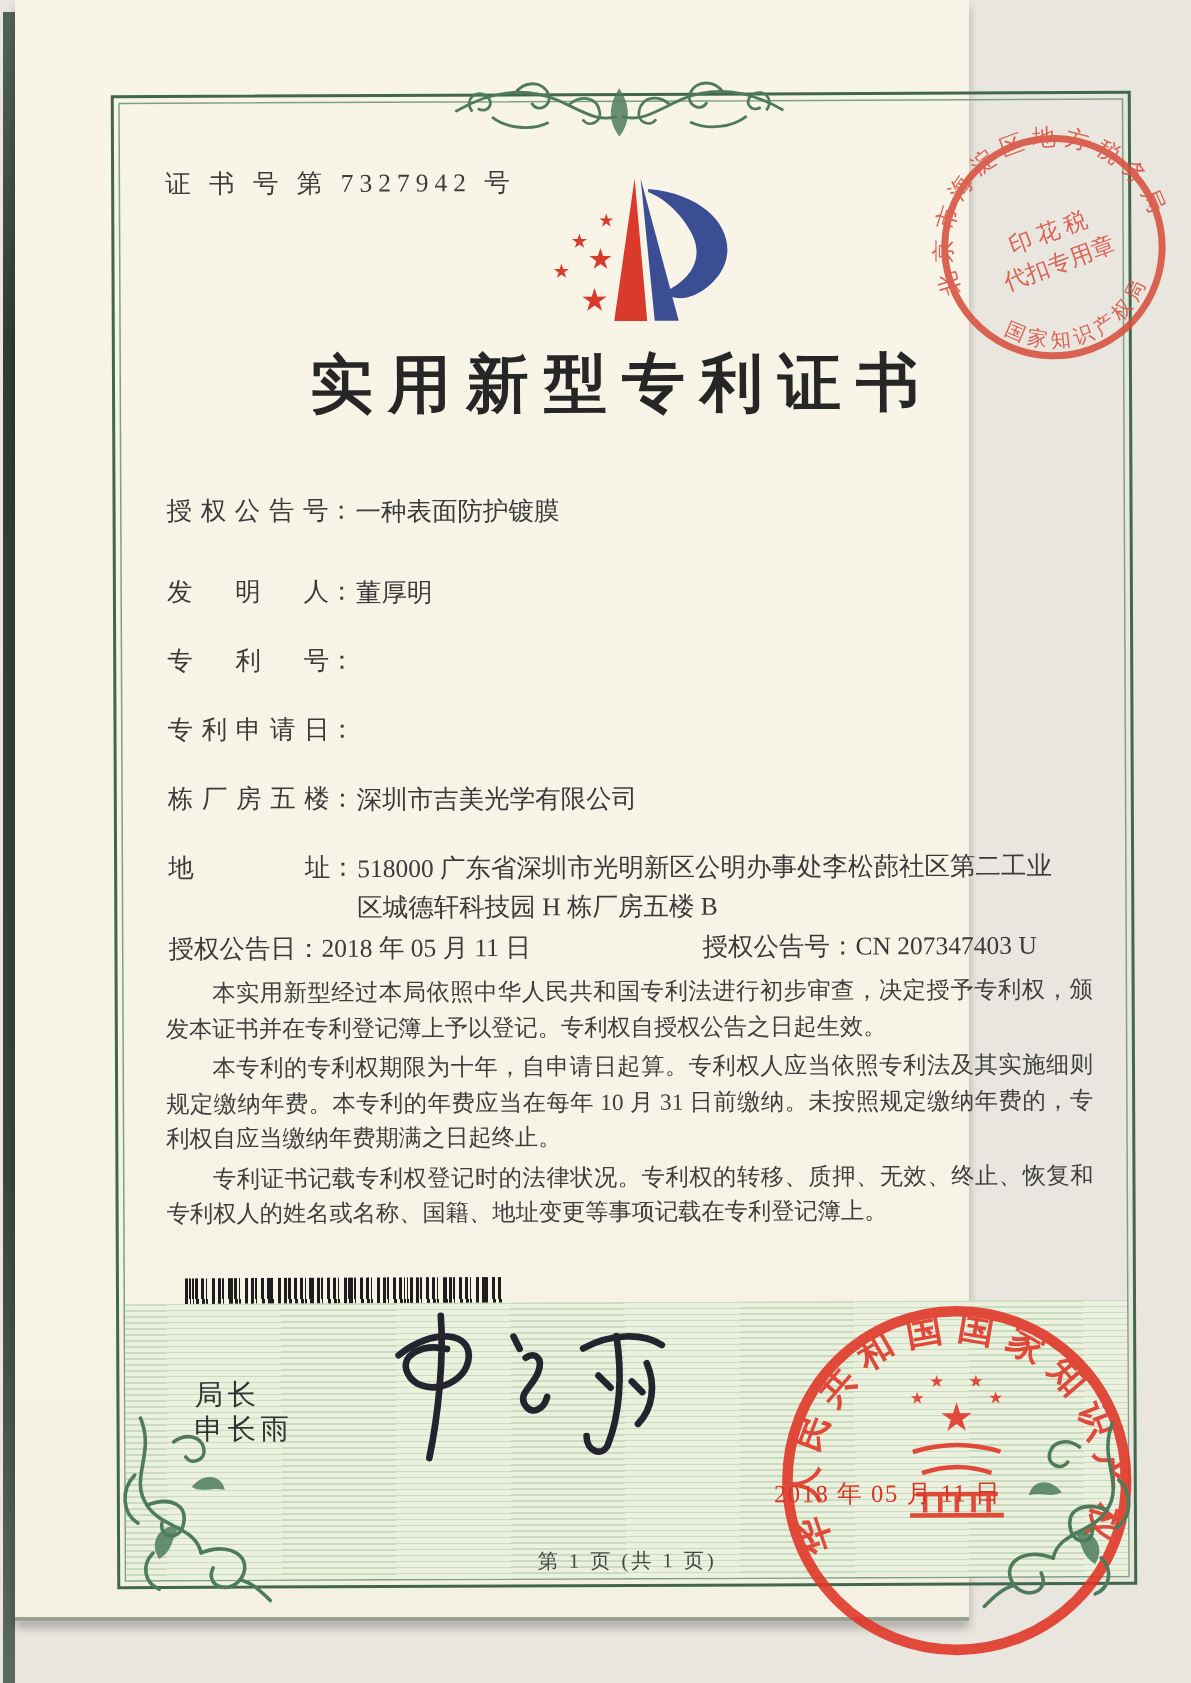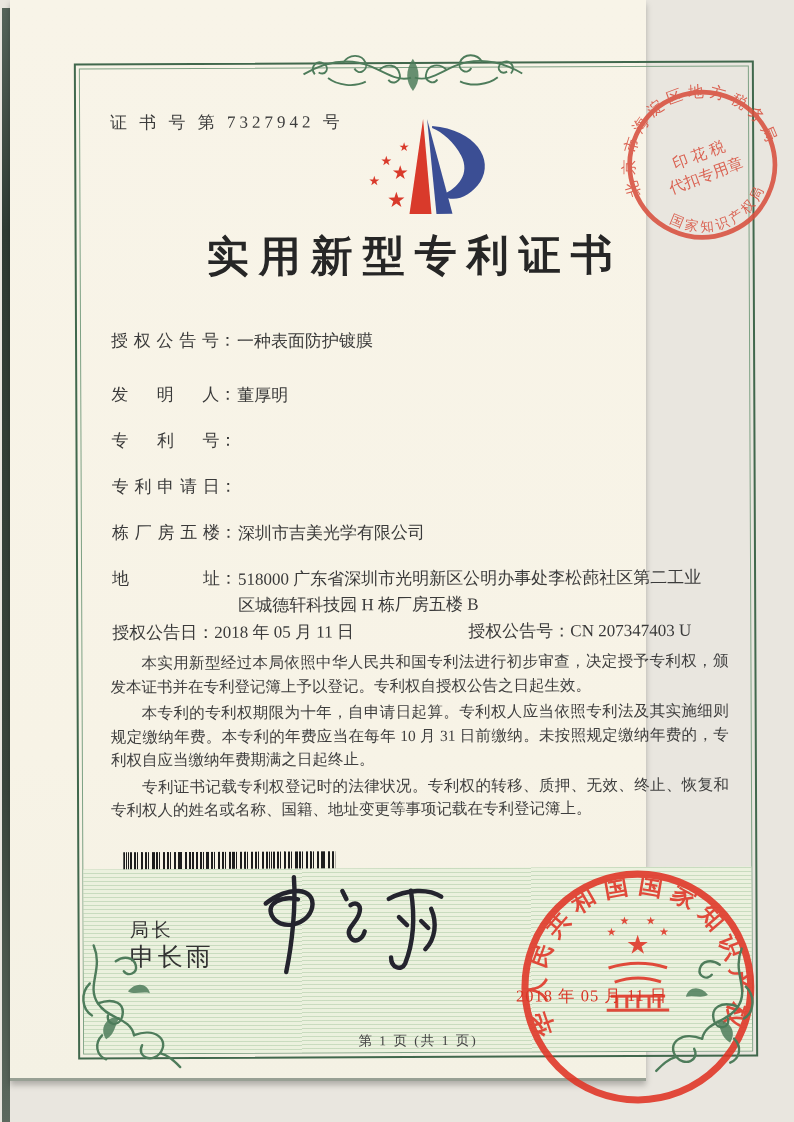--- a/index.html
+++ b/index.html
@@ -53,21 +53,21 @@
     font-size:15.5px;line-height:1.52;color:#3e3e3e;text-align:justify;
   }
   .body-text p{margin:0 0 3px 0;text-indent:2em;}
   .barcode{
     position:absolute;left:44px;top:787px;width:212px;height:17px;
     background:
       repeating-linear-gradient(90deg,#1d1d1d 0 2px,transparent 2px 3px,#1d1d1d 3px 4px,transparent 4px 7px,#1d1d1d 7px 9px,transparent 9px 11px),
       repeating-linear-gradient(90deg,transparent 0 5px,#1d1d1d 5px 6px,transparent 6px 13px);
   }
   .director-title{position:absolute;left:50px;top:840px;font-size:19px;color:#333;letter-spacing:3px;margin-top:12px;}
-  .director-name{position:absolute;left:50px;top:875px;font-size:25px;color:#333;letter-spacing:3px;}
+  .director-name{position:absolute;left:50px;top:875px;font-size:19px;color:#333;letter-spacing:3px;}
   .signature{position:absolute;left:158px;top:800px;width:232px;height:112px;}
   .office-stamp{position:absolute;left:432px;top:798px;width:252px;height:252px;opacity:.88;}
   .stamp-date{
     position:absolute;left:436px;top:922px;width:180px;
     font-size:16.5px;color:#d93525;letter-spacing:1px;white-space:nowrap;
   }
   .footer{
     position:absolute;left:0;top:968px;width:100%;text-align:center;
     font-size:13.5px;letter-spacing:2px;color:#444;
   }

